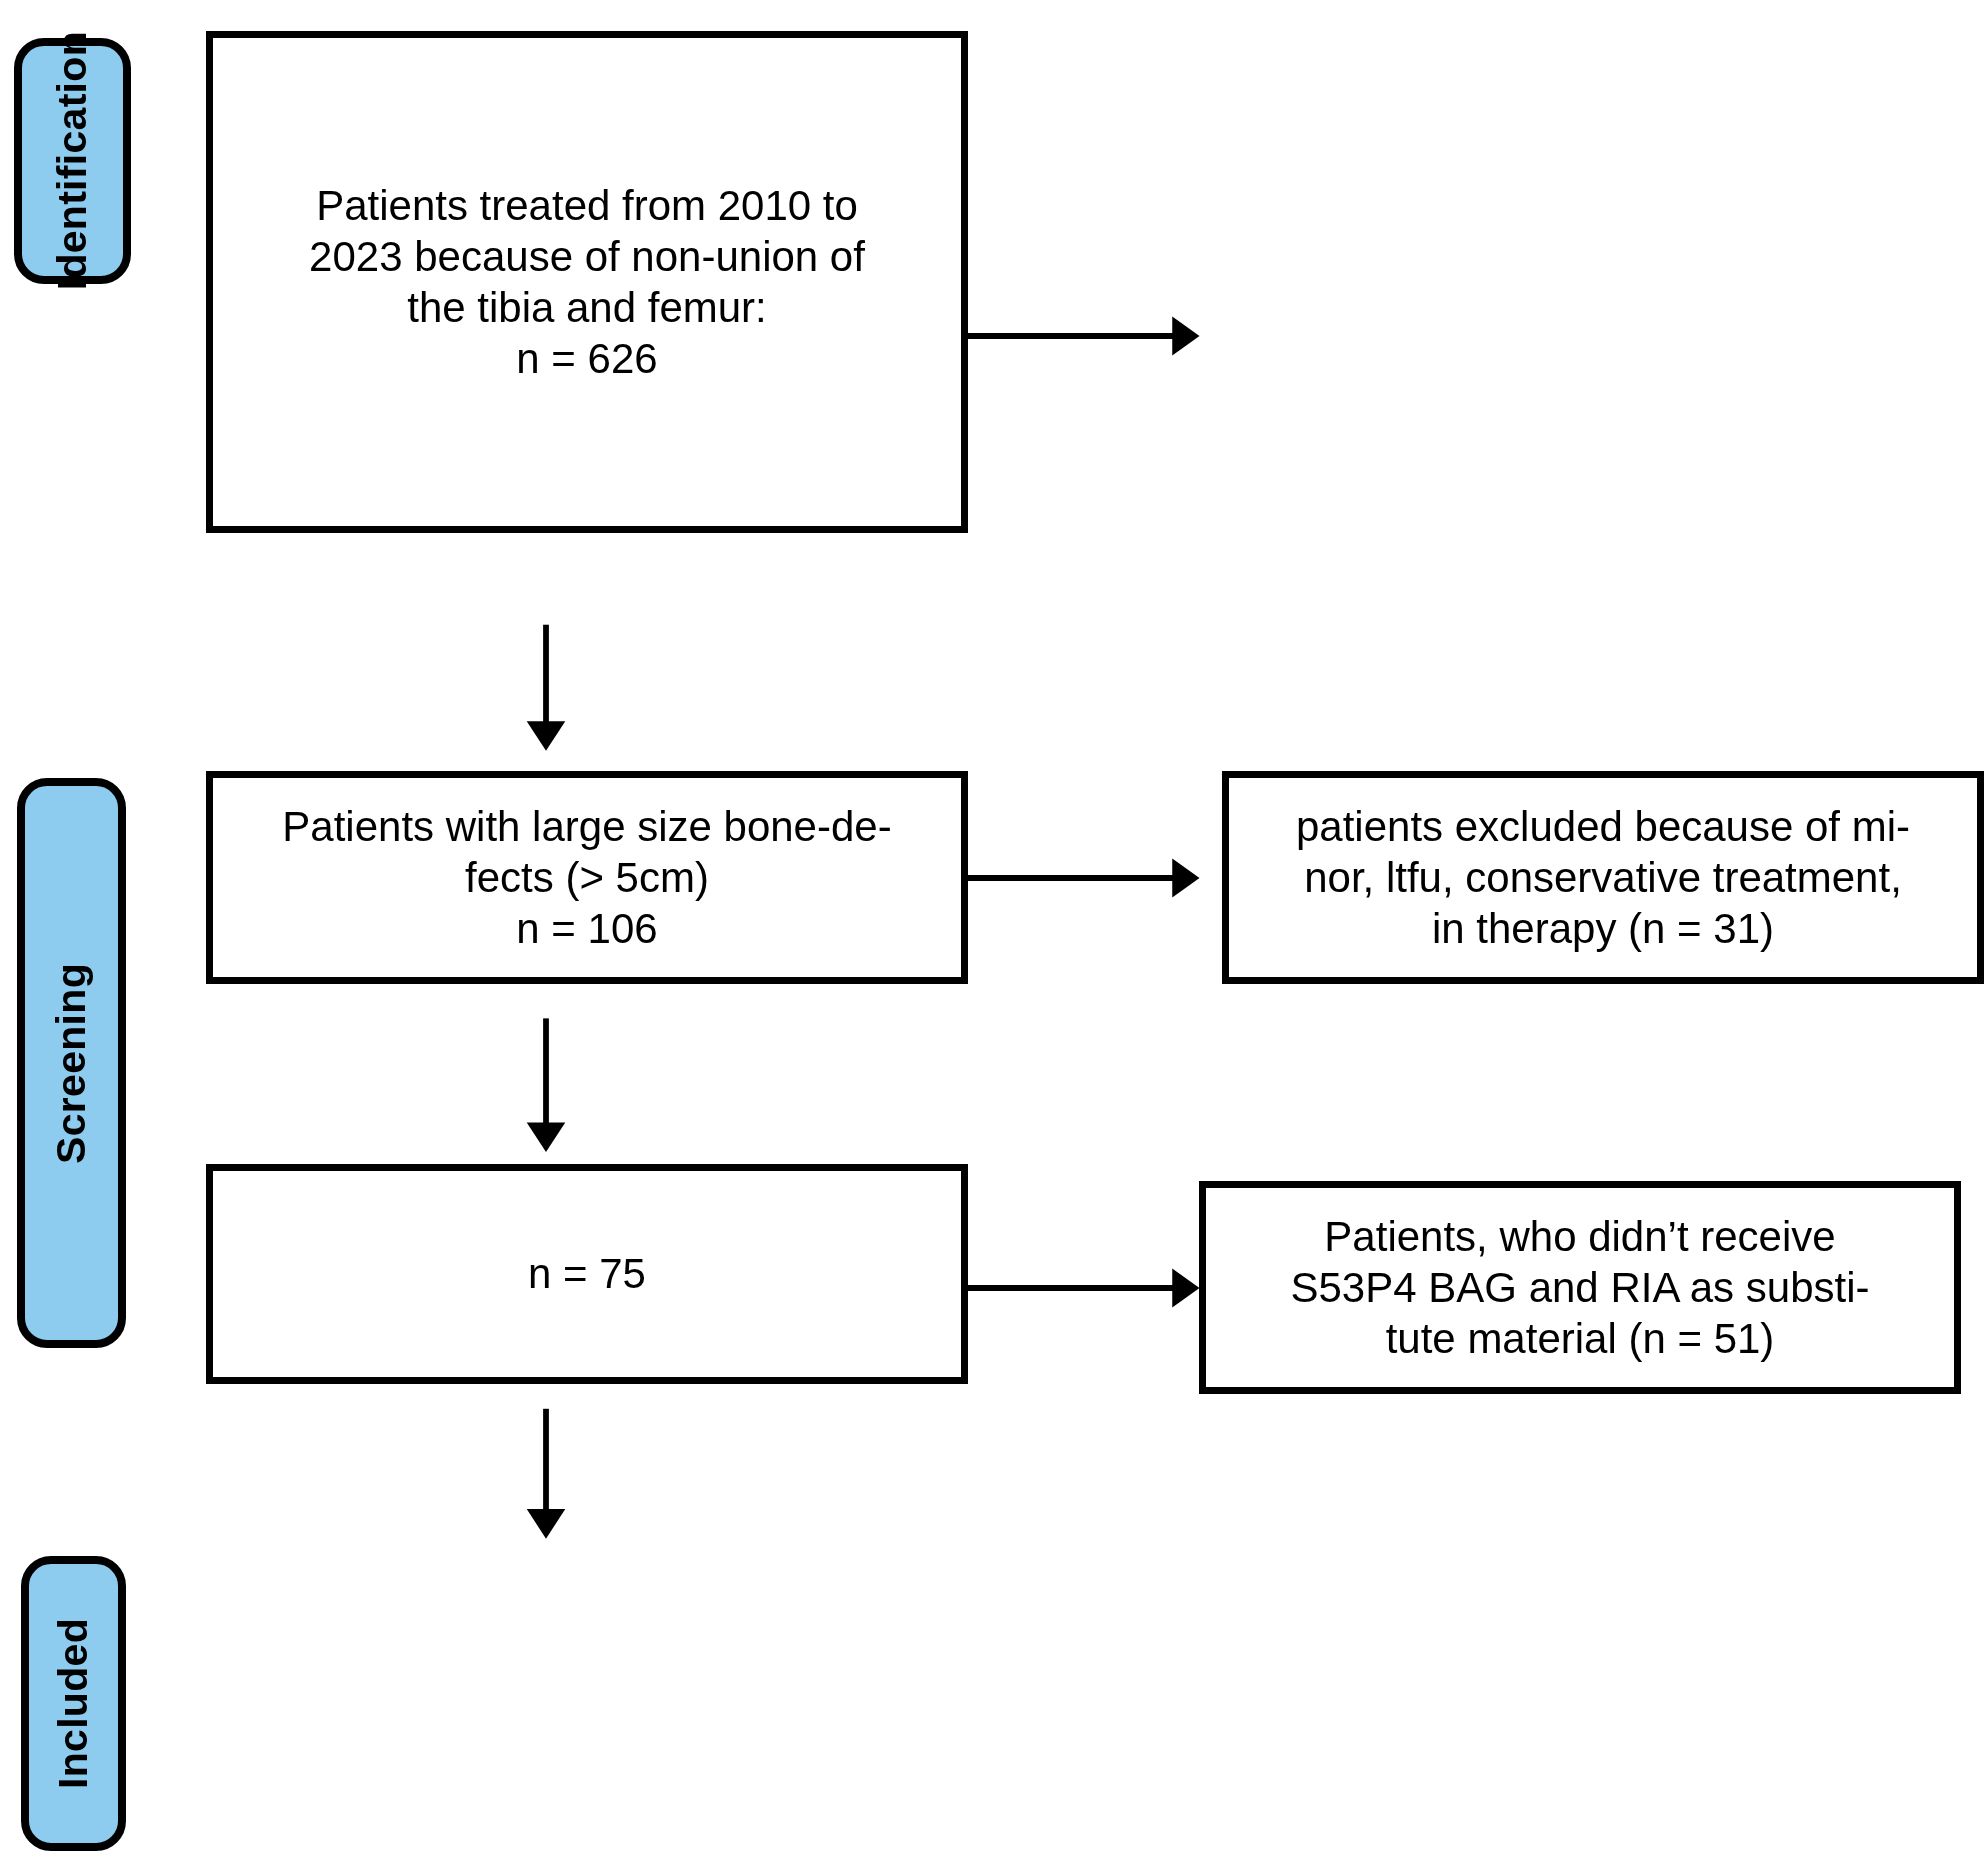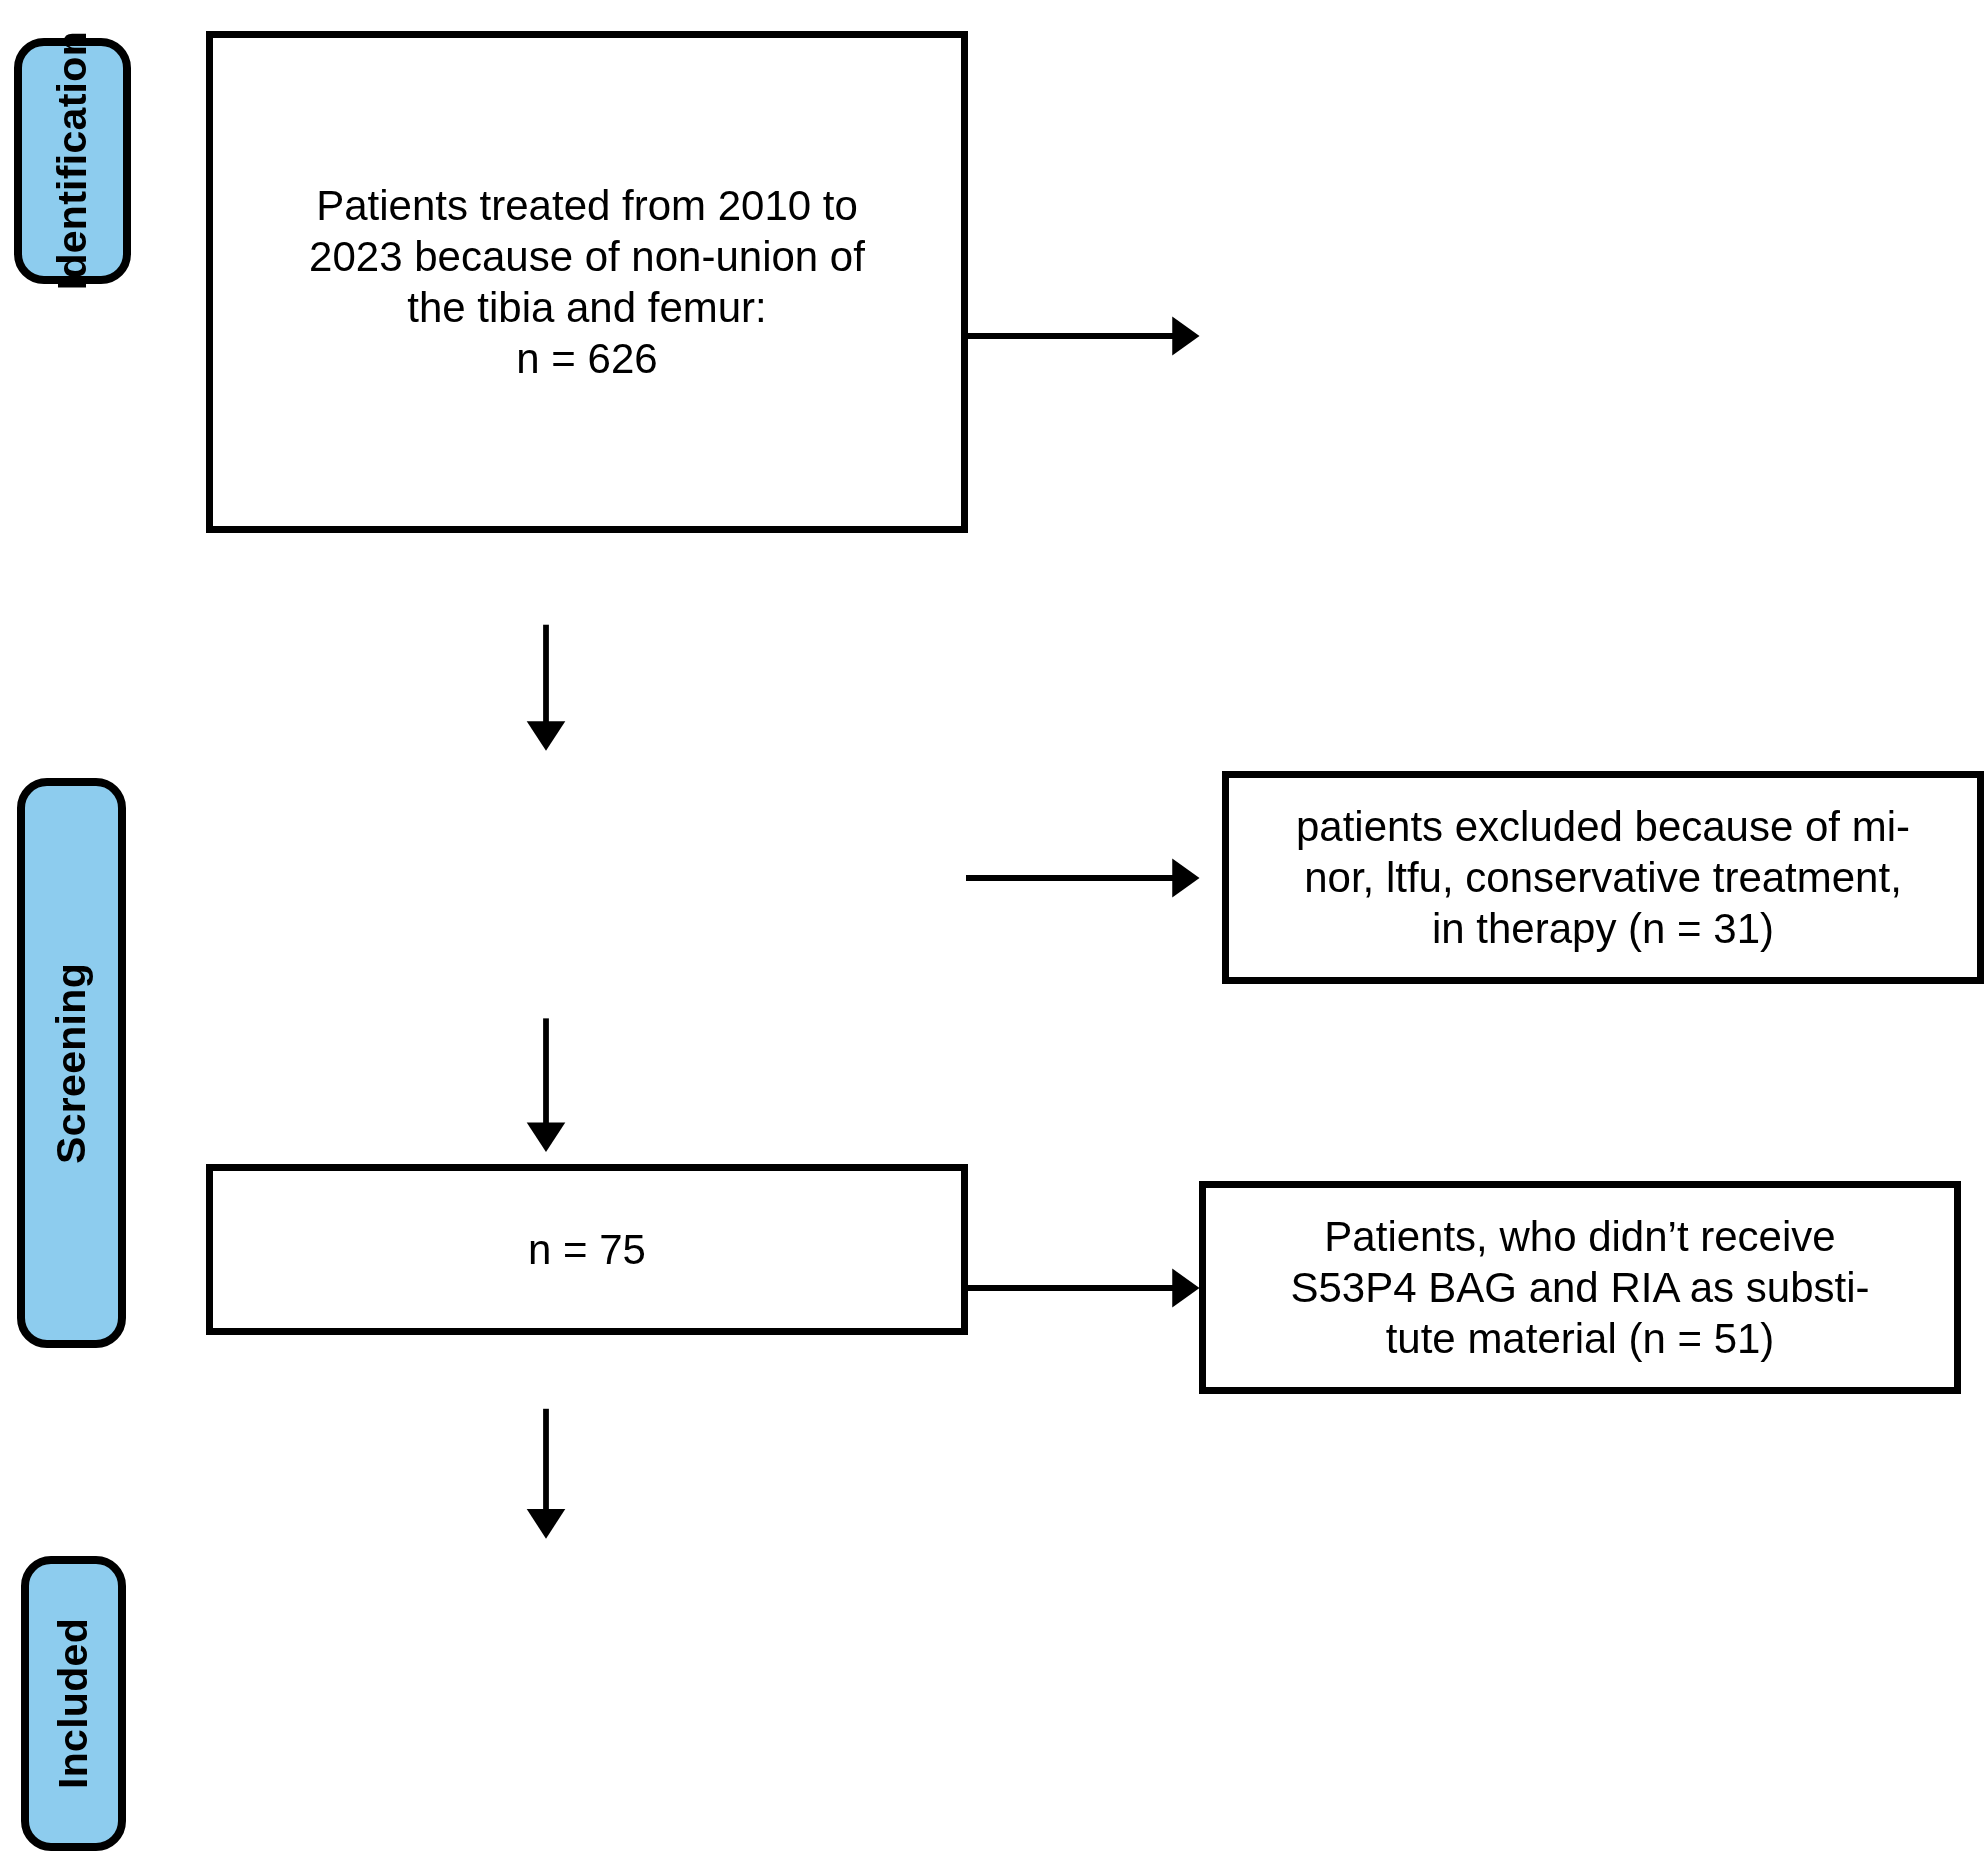--- a/index.html
+++ b/index.html
@@ -100,20 +100,25 @@
     </svg>
   </div>
 
   <div class="connector" style="left:519px; top:624px; width:54px; height:130px;">
     <svg width="54" height="130" viewBox="0 0 84 200">
       <line x1="42" y1="0" x2="42" y2="152" stroke="#000000" stroke-width="9"></line>
       <polygon points="12,150 72,150 42,196" fill="#000000"></polygon>
     </svg>
   </div>
 
+  <div class="flow-box" style="left:206px; top:771px; width:762px; height:213px;">
+    <div class="flow-text">Patients with large size bone-de-
+fects (&gt; 5cm)
+n = 106</div>
+  </div>
 
   <div class="flow-box" style="left:1222px; top:771px; width:762px; height:213px;">
     <div class="flow-text">patients excluded because of mi-
 nor, ltfu, conservative treatment,
 in therapy (n = 31)</div>
   </div>
 
   <div class="connector" style="left:966px; top:854px; width:240px; height:48px;">
     <svg width="240" height="48" viewBox="0 0 370 74">
       <line x1="0" y1="37" x2="320" y2="37" stroke="#000000" stroke-width="9"></line>
@@ -121,21 +126,21 @@
     </svg>
   </div>
 
   <div class="connector" style="left:519px; top:1018px; width:54px; height:137px;">
     <svg width="54" height="137" viewBox="0 0 84 212">
       <line x1="42" y1="0" x2="42" y2="164" stroke="#000000" stroke-width="9"></line>
       <polygon points="12,162 72,162 42,208" fill="#000000"></polygon>
     </svg>
   </div>
 
-  <div class="flow-box" style="left:206px; top:1164px; width:762px; height:171px;">
+  <div class="flow-box" style="left:206px; top:1164px; width:762px; height:220px;">
     <div class="flow-text">n = 75</div>
   </div>
 
   <div class="flow-box" style="left:1199px; top:1181px; width:762px; height:213px;">
     <div class="flow-text">Patients, who didn’t receive
 S53P4 BAG and RIA as substi-
 tute material (n = 51)</div>
   </div>
 
   <div class="connector" style="left:966px; top:1264px; width:240px; height:48px;">

